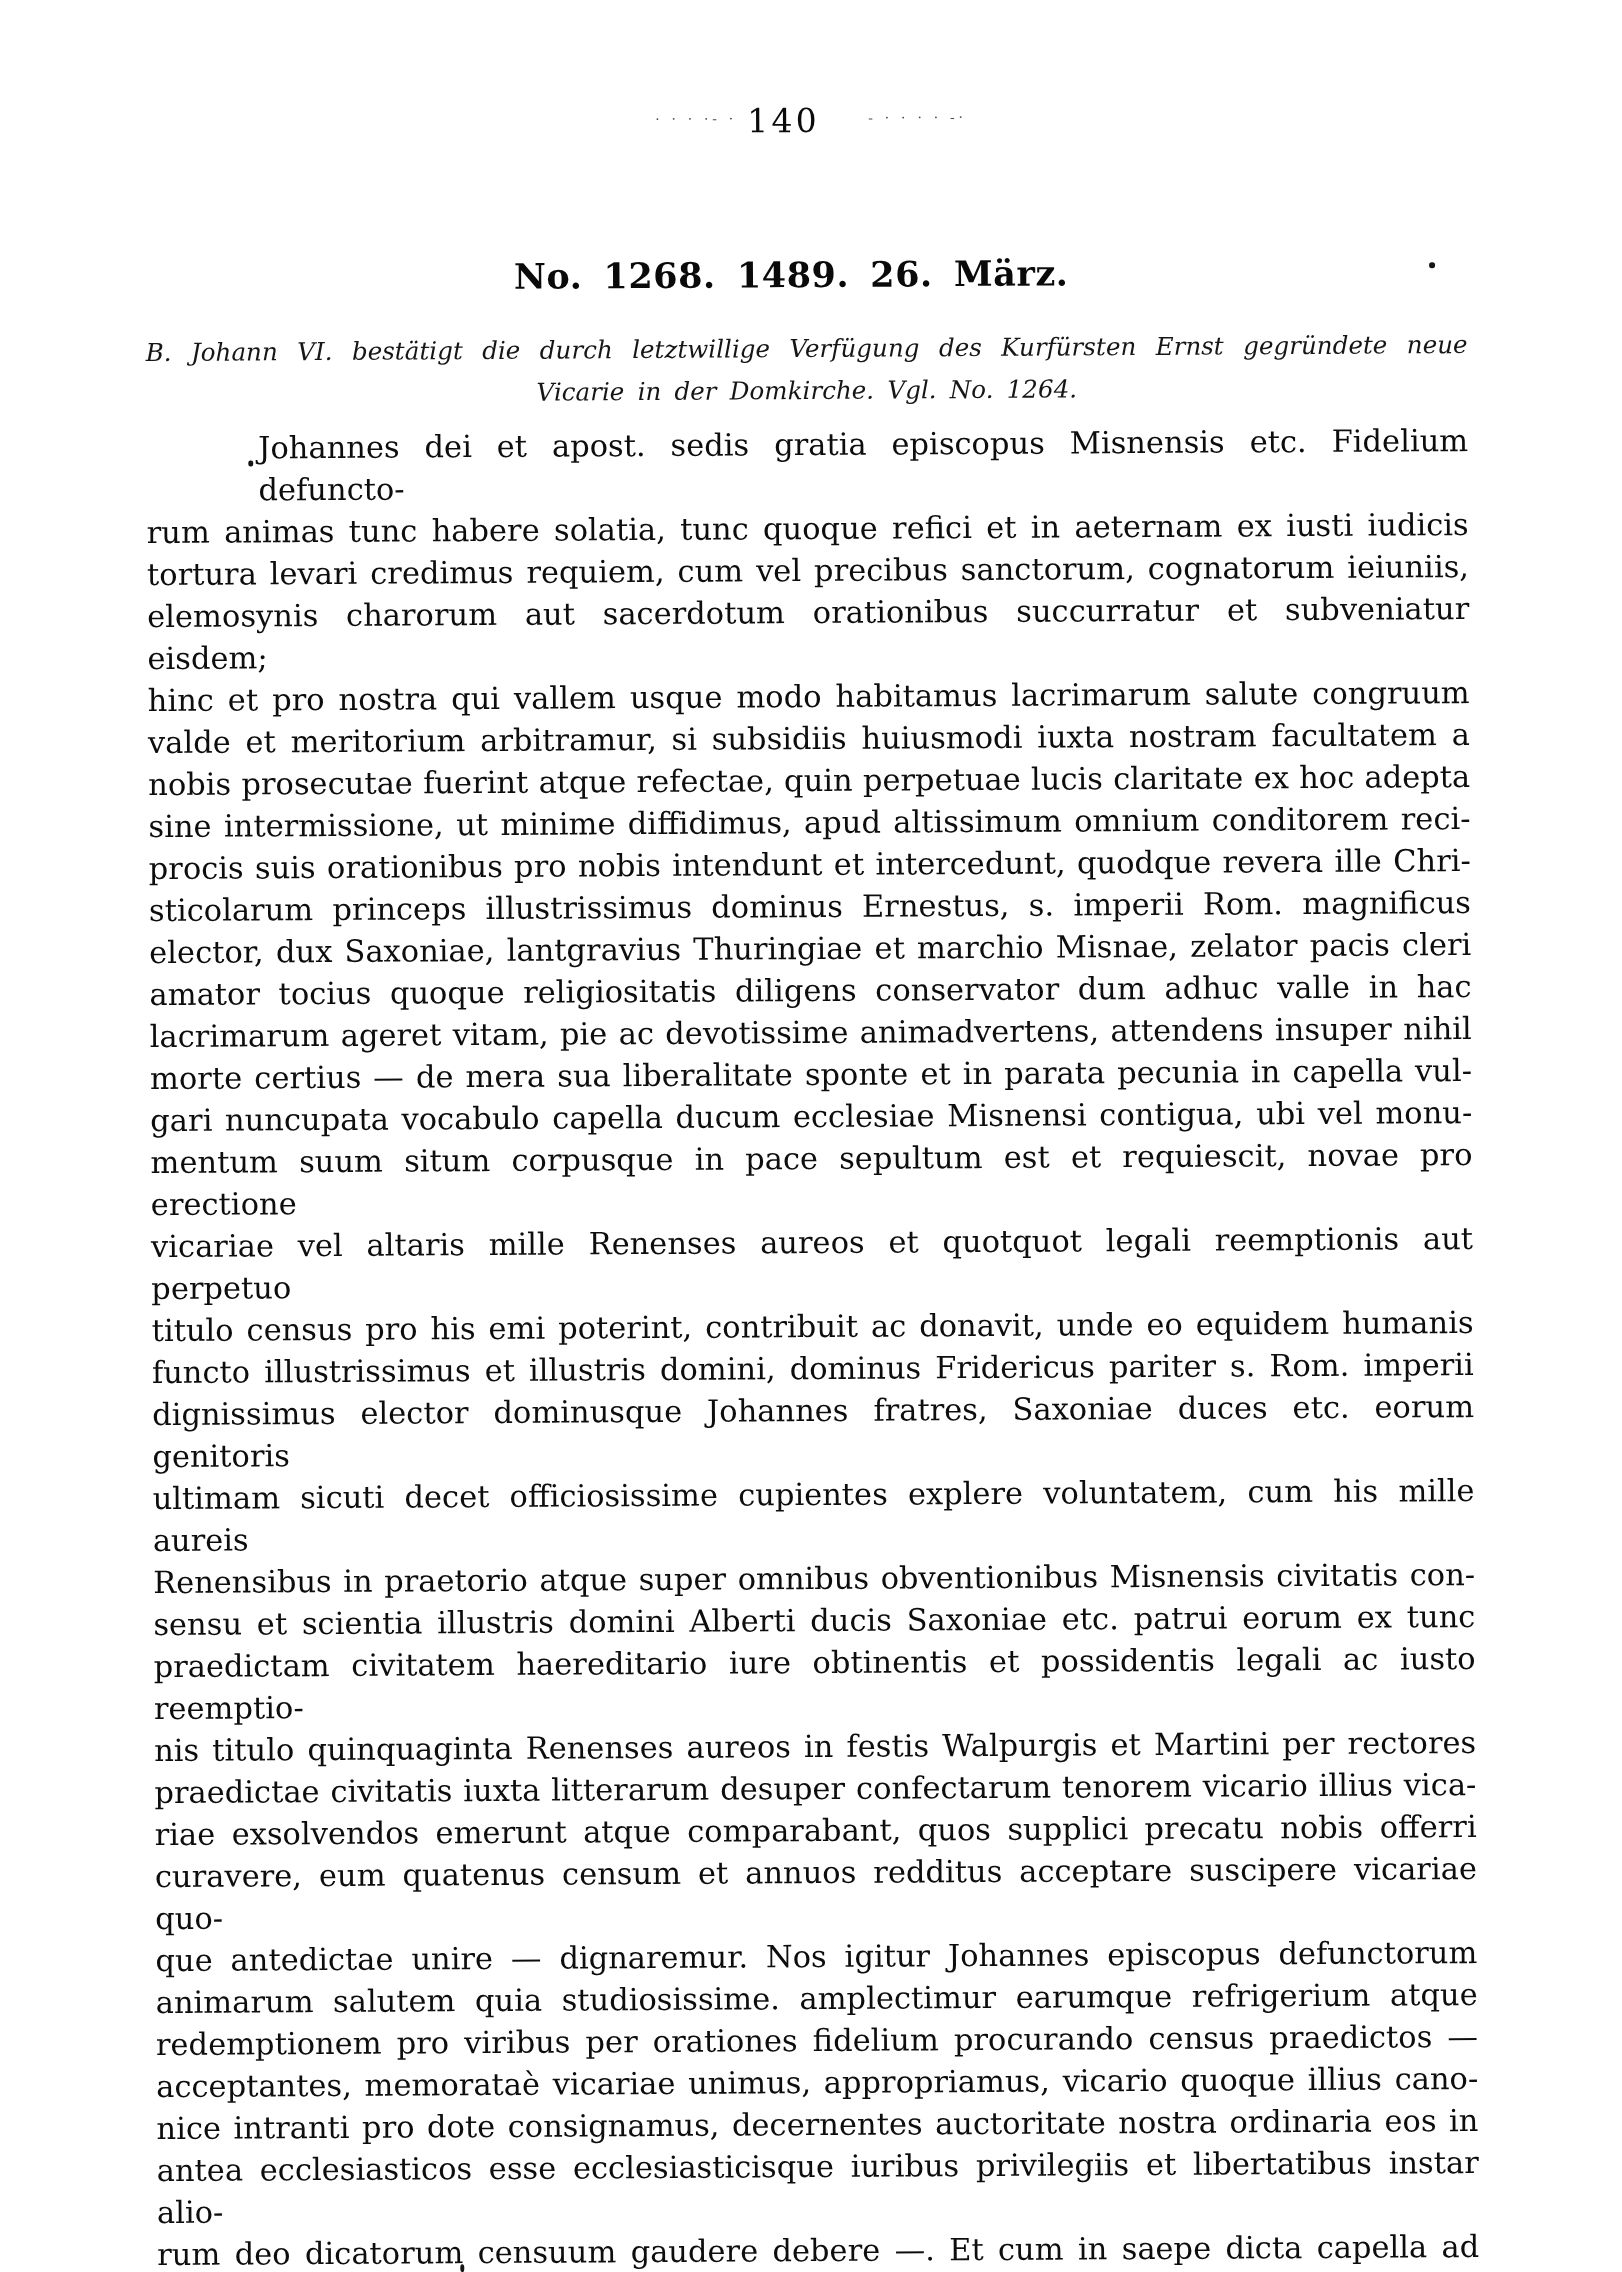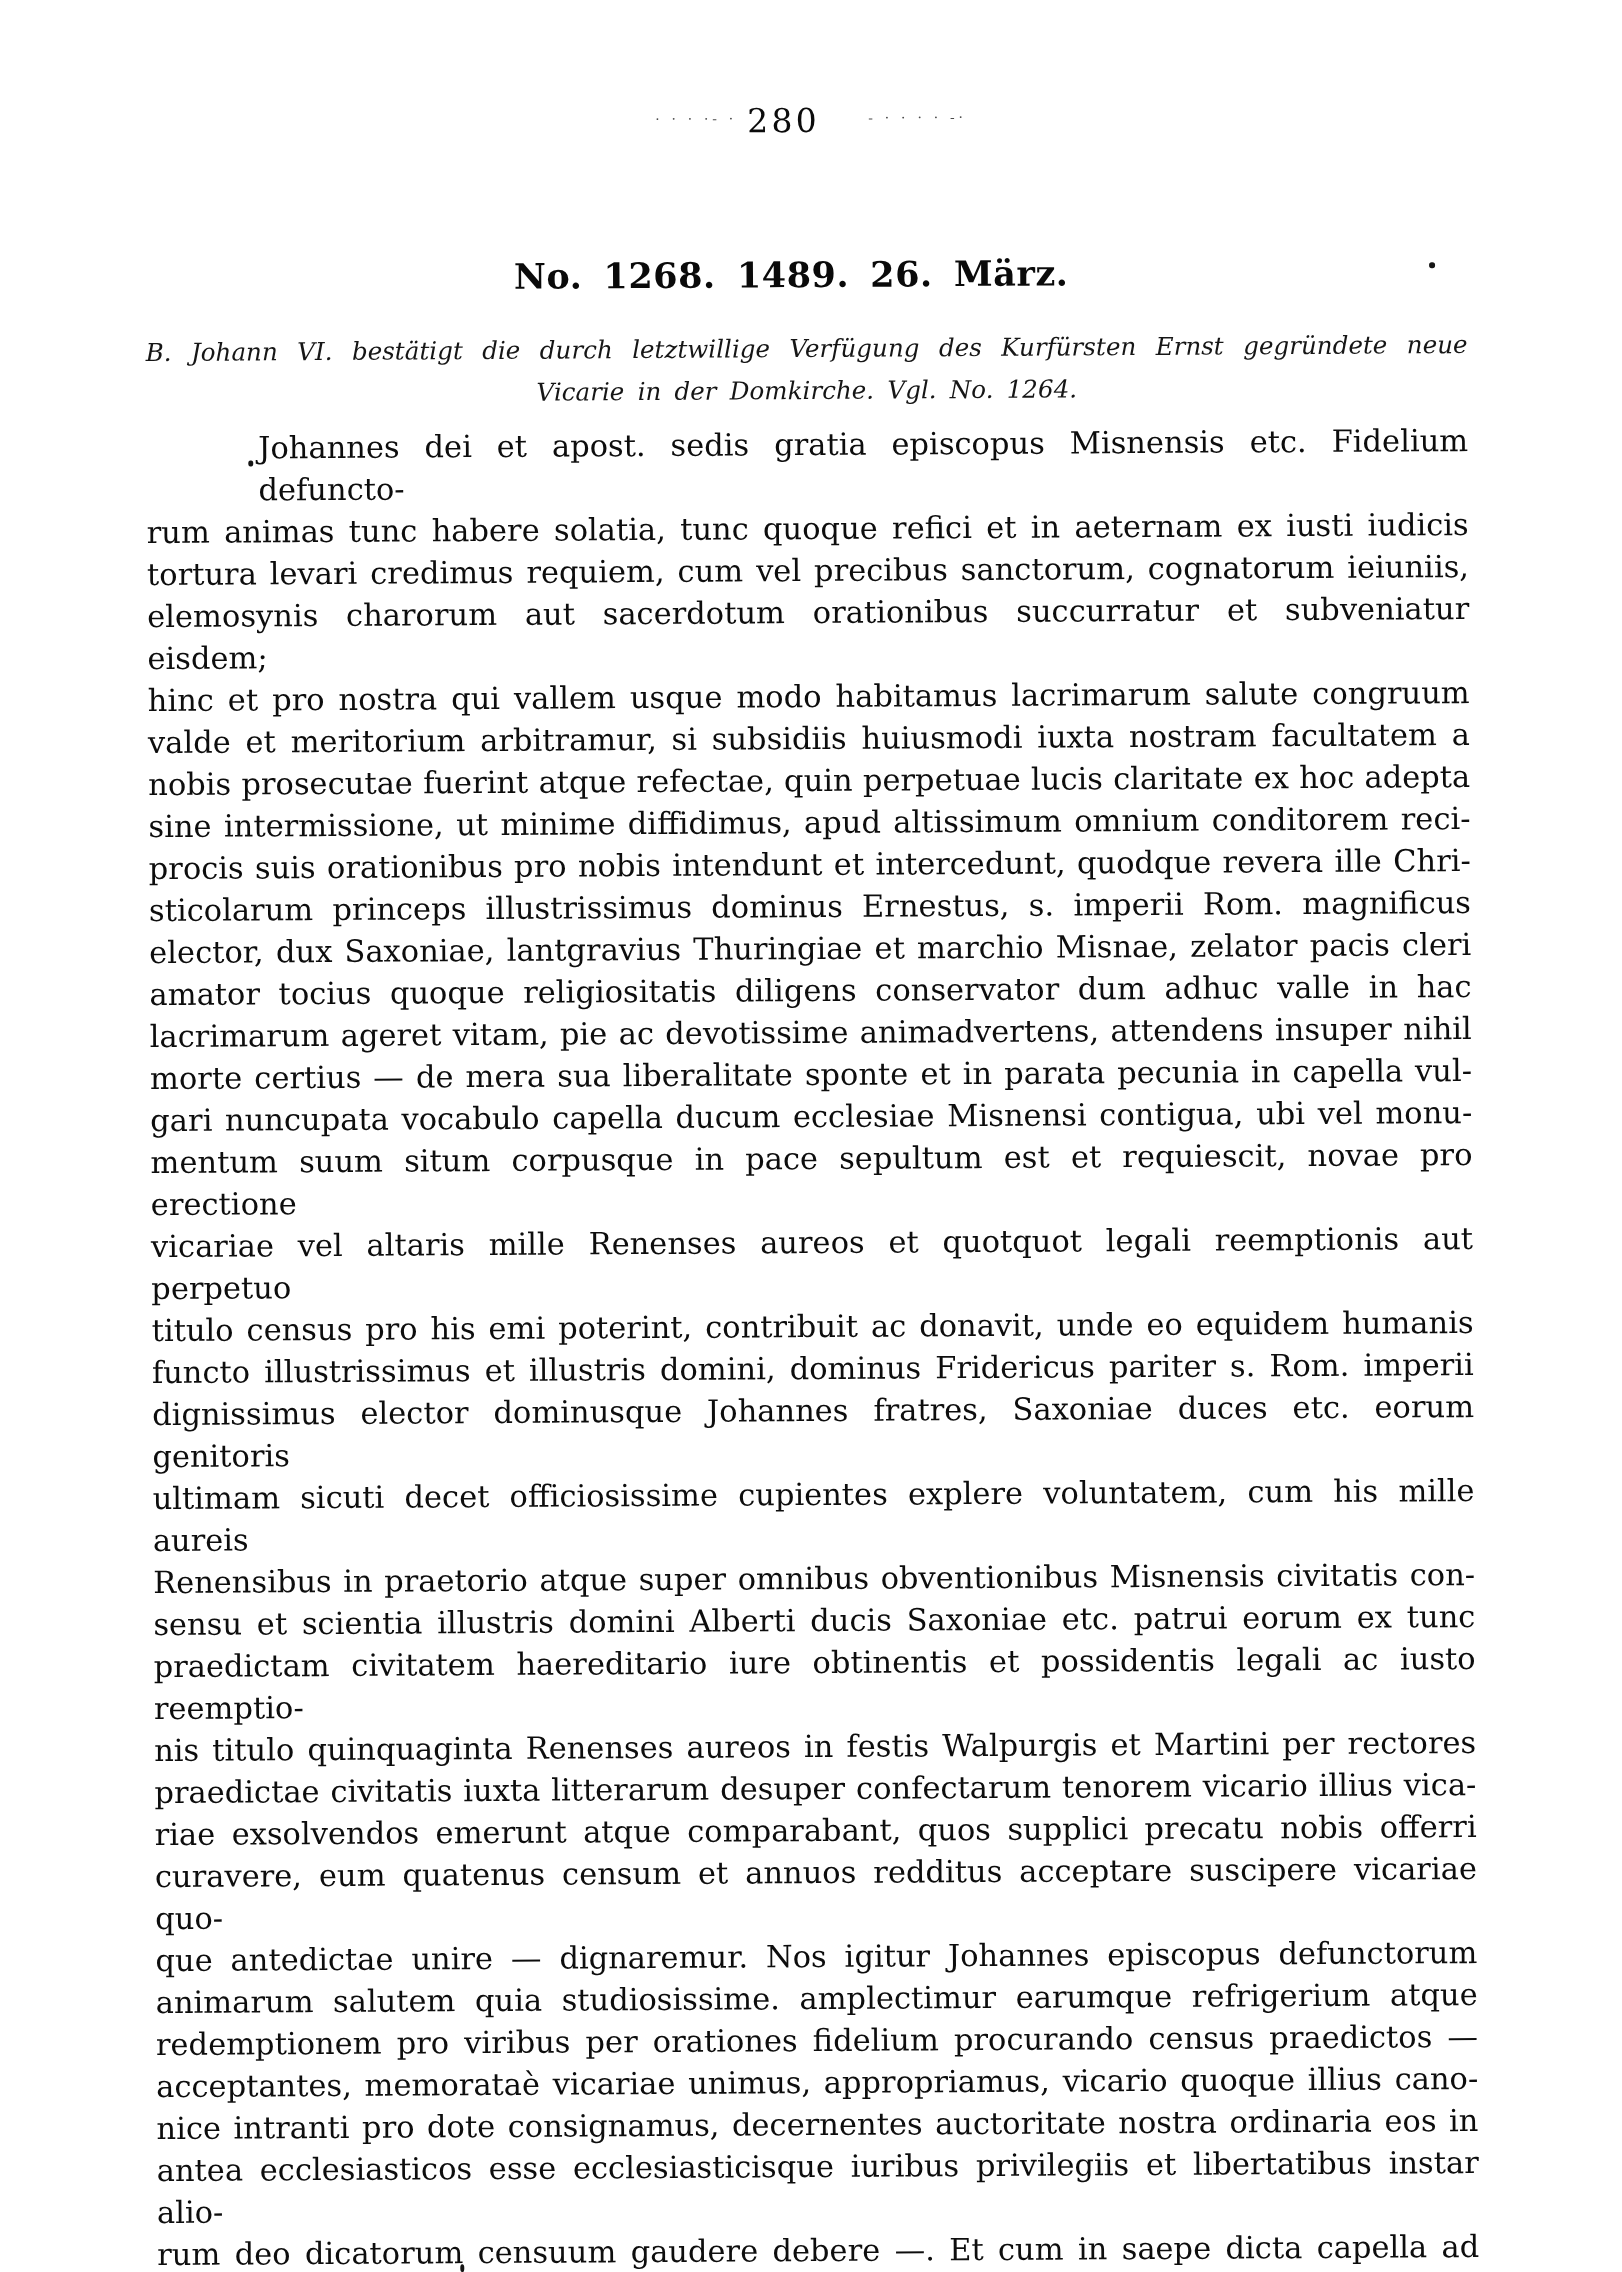--- a/index.html
+++ b/index.html
@@ -94,21 +94,21 @@
   .speck-under-text { left: 801px; top: 2161px; width: 3.2px; height: 3.7px; }
 </style>
 </head>
 <body>
 
 <div class="page">
   <div class="tilt">
 
     <span class="flank-marks flank-left">· · · ·‐ ·</span>
 
-    <div class="page-number">280</div>
+    <div class="page-number">140</div>
 
     <span class="flank-marks flank-right">‐ · · · · ‐·</span>
 
     <div class="doc-heading">No. 1268.  1489.  26. März.</div>
 
     <div class="summary">
       <div class="sum-line-1">B. Johann VI. bestätigt die durch letztwillige Verfügung des Kurfürsten Ernst gegründete neue</div>
       <div class="sum-line-2">Vicarie in der Domkirche.  Vgl. No. 1264.</div>
     </div>
 

